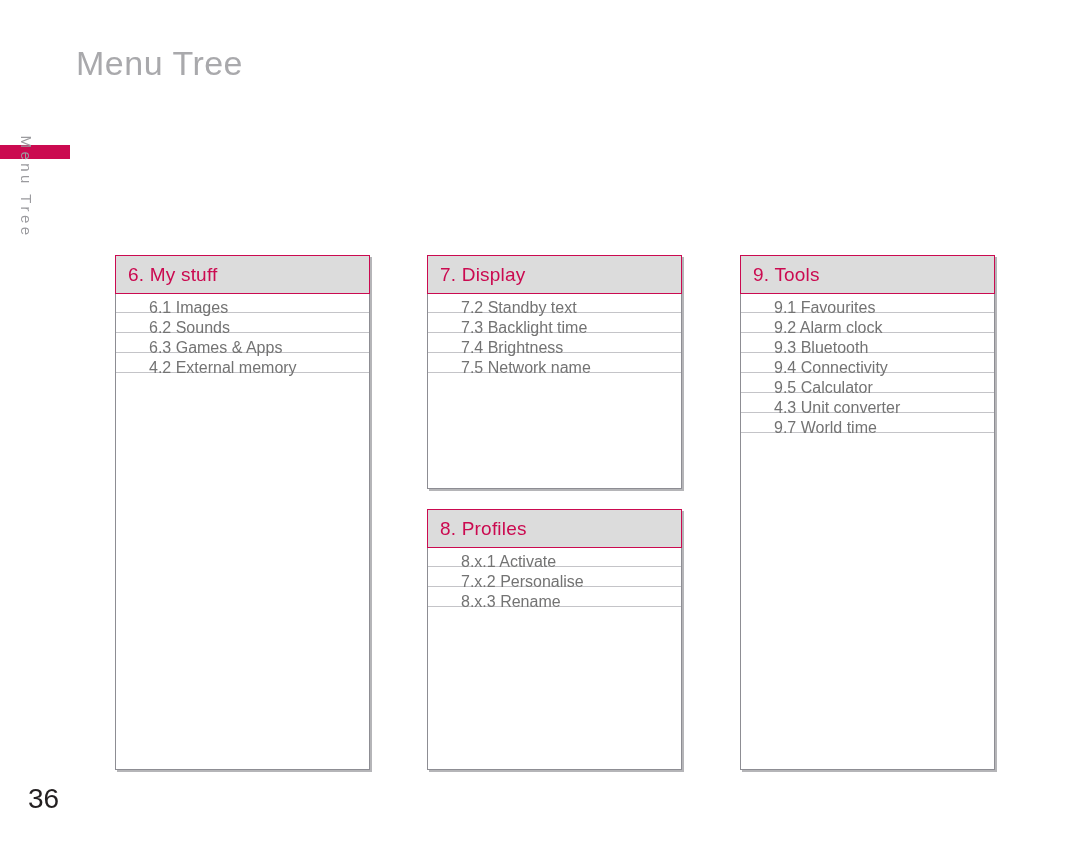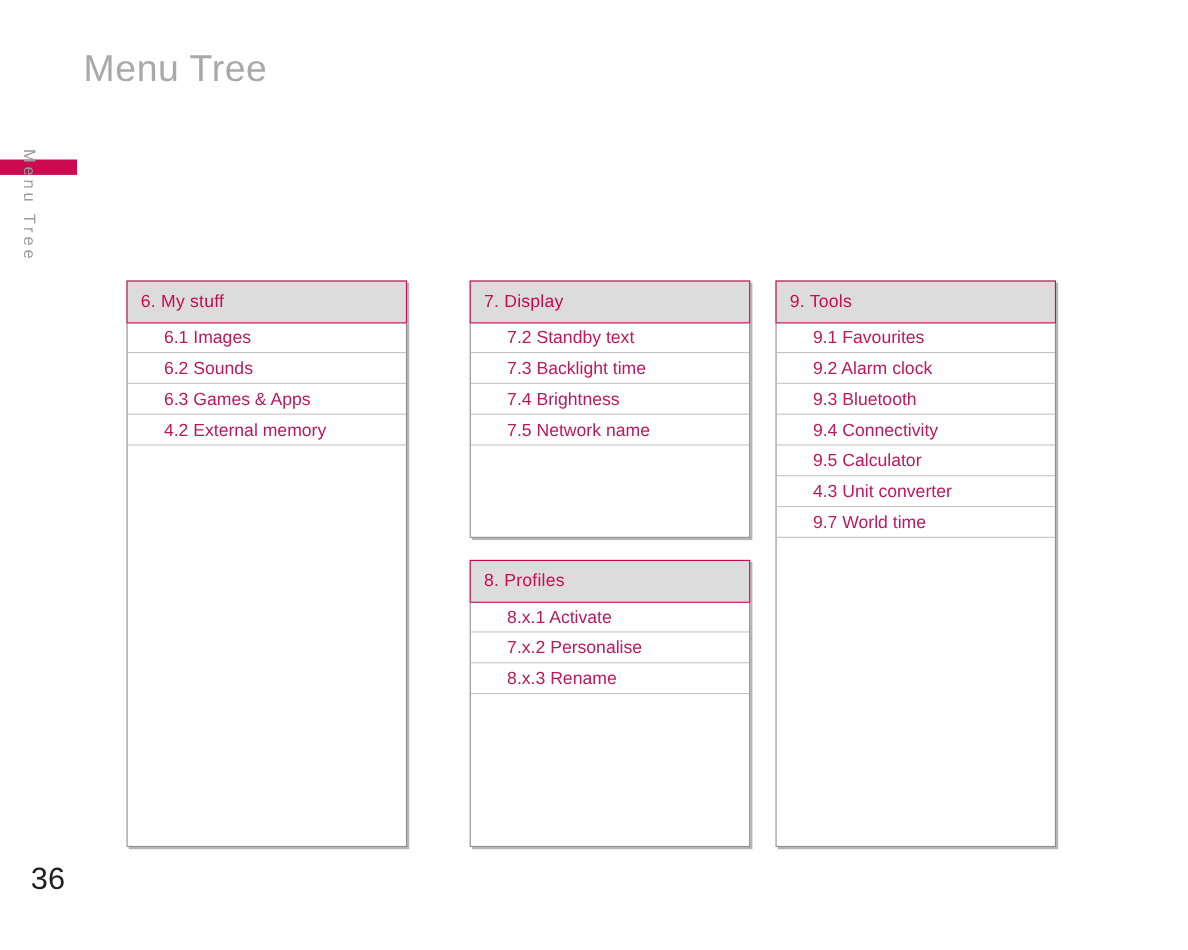--- a/index.html
+++ b/index.html
@@ -66,21 +66,21 @@
     height: 515px;
   }
   .column {
     position: absolute;
     top: 0;
     width: 255px;
     height: 515px;
   }
   .col-1 { left: 0; }
   .col-2 { left: 312px; }
-  .col-3 { left: 590px; }
+  .col-3 { left: 625px; }
 
   
   .menu-box {
     position: absolute;
     left: 0;
     width: 255px;
     background: #ffffff;
     border: 1px solid #8d8d93;
     box-sizing: border-box;
     box-shadow: 2px 2px 0 rgba(120,120,125,0.55);
@@ -89,38 +89,38 @@
     height: 39px;
     background: #dcdcdc;
     border: 1px solid #cb0a50;
     margin: -1px;
     box-sizing: border-box;
     display: flex;
     align-items: center;
     padding-left: 12px;
   }
   .menu-box-header-title {
-    font-size: 16px;
+    font-size: 19px;
     color: #cb0a50;
     font-weight: 400;
     letter-spacing: 0.2px;
     white-space: nowrap;
   }
   .menu-rows {
     padding: 0;
     margin: 0;
     list-style: none;
   }
   .menu-row {
-    height: 28px;
+    height: 20px;
     line-height: 29px;
     border-bottom: 1px solid #c4c4c8;
     padding-left: 33px;
     font-size: 16px;
-    color: #be185d;
+    color: #737373;
     white-space: nowrap;
     box-sizing: border-box;
   }
   .menu-row:last-child {
     border-bottom: 1px solid #c4c4c8;
   }
 
   
   .page-number {
     position: absolute;

